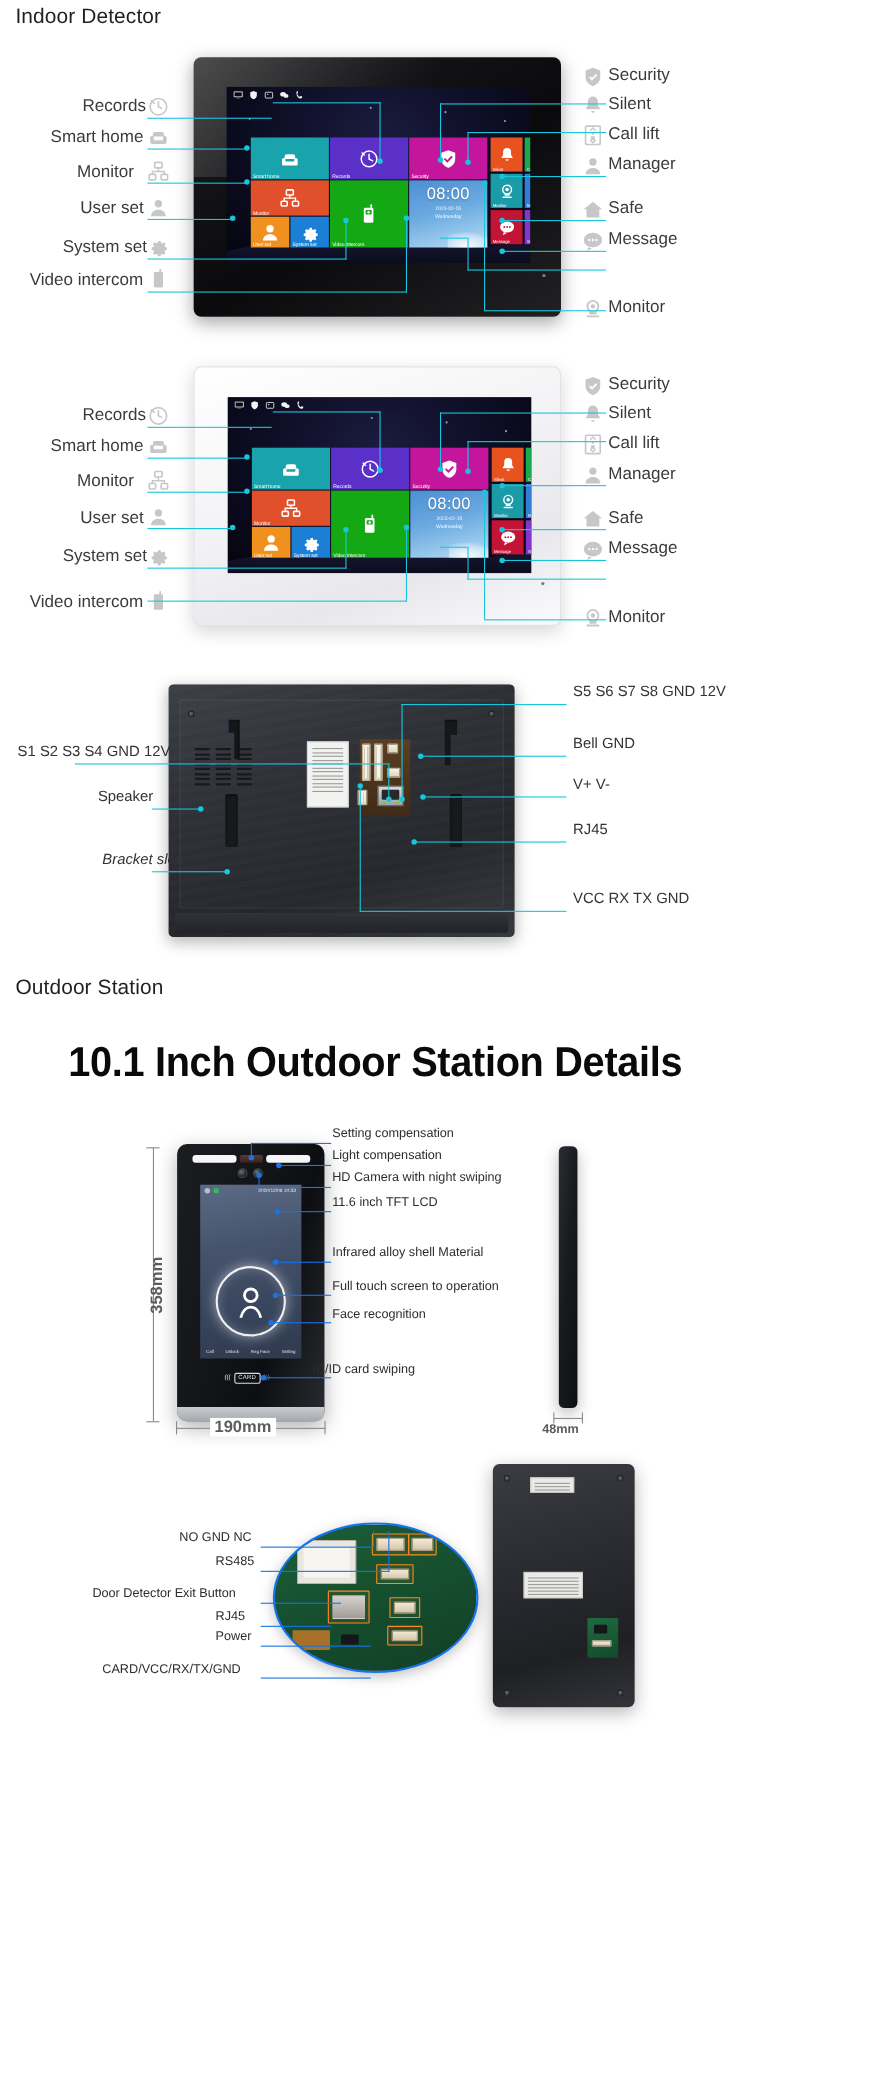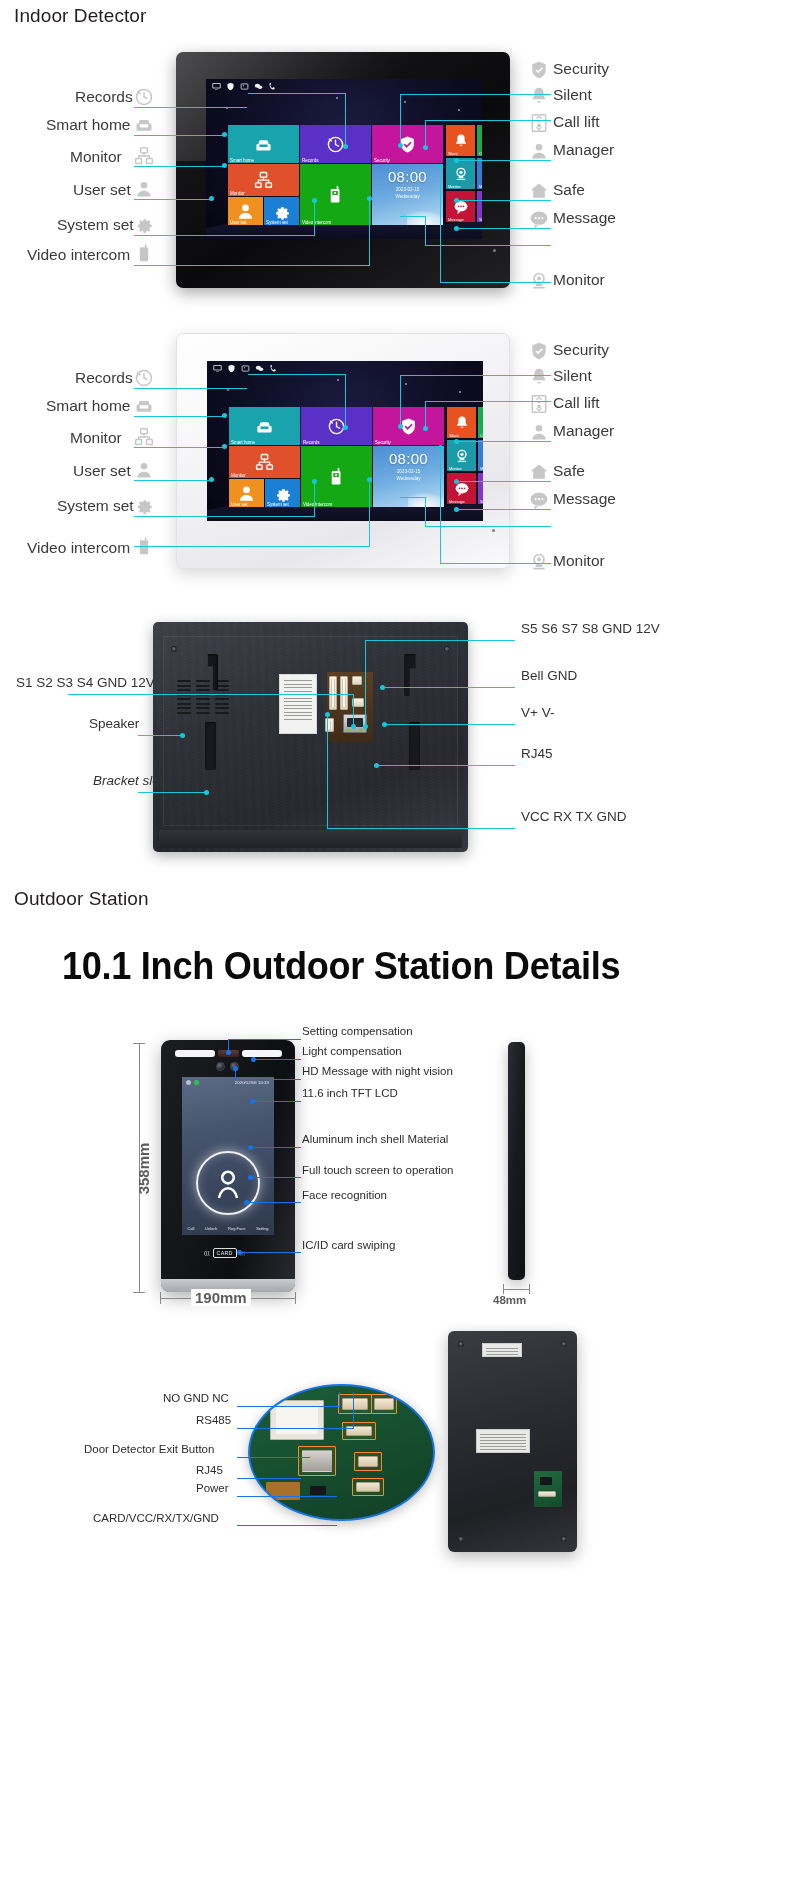--- a/index.html
+++ b/index.html
@@ -982,26 +982,26 @@
       <span class="box">CARD</span>
       <span style="color:#2f8fe8;">)))</span>
     </div>
     <div class="os-base" style="left:0; bottom:0; width:134px; height:13px;"></div>
   </div>
 
   <div class="os-side" style="left:508px; top:1042px; width:17px; height:238px;"></div>
 
   <div class="callout sm" style="left:302px; top:1025px;">Setting compensation</div>
   <div class="callout sm" style="left:302px; top:1045px;">Light compensation</div>
-  <div class="callout sm" style="left:302px; top:1065px;">HD Message with night vision</div>
+  <div class="callout sm" style="left:302px; top:1065px;">HD Camera with night swiping</div>
   <div class="callout sm" style="left:302px; top:1087px;">11.6 inch TFT LCD</div>
-  <div class="callout sm" style="left:302px; top:1133px;">Aluminum inch shell Material</div>
+  <div class="callout sm" style="left:302px; top:1133px;">Infrared alloy shell Material</div>
   <div class="callout sm" style="left:302px; top:1164px;">Full touch screen to operation</div>
   <div class="callout sm" style="left:302px; top:1189px;">Face recognition</div>
-  <div class="callout sm" style="left:302px; top:1239px;text-align:center;">IC/ID card swiping</div>
+  <div class="callout sm" style="left:284px; top:1239px;text-align:center;">IC/ID card swiping</div>
 
   <div class="lnb h" style="left:228px; top:1039px; width:73px;"></div>
   <div class="lnb v" style="left:228px; top:1039px; height:13px;"></div>
   <div class="dotb" style="left:226px; top:1050px;"></div>
   <div class="lnb h" style="left:253px; top:1059px; width:48px;"></div>
   <div class="dotb" style="left:251px; top:1057px;"></div>
   <div class="lnb h" style="left:235px; top:1079px; width:66px;"></div>
   <div class="lnb v" style="left:235px; top:1068px; height:12px;"></div>
   <div class="dotb" style="left:233px; top:1066px;"></div>
   <div class="lnb h" style="left:252px; top:1101px; width:49px;"></div>

